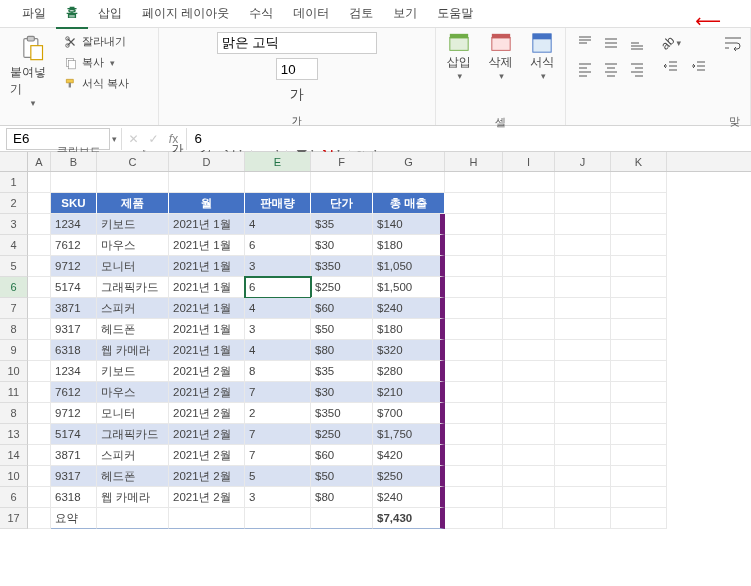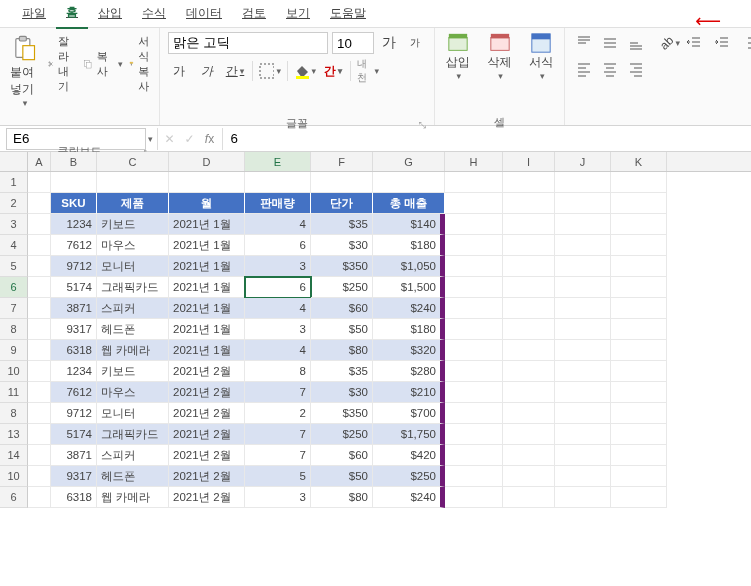--- a/index.html
+++ b/index.html
@@ -1,85 +1,86 @@
 <!DOCTYPE html>
 <html><head>
 <meta charset="utf-8">
 <style>
 * { box-sizing: border-box; margin: 0; padding: 0; }
 body { font-family: "Malgun Gothic", sans-serif; font-size: 12px; background: #fff; width: 751px; height: 586px; overflow: hidden; color: #444; }
 
 
-.menubar { display: flex; align-items: center; height: 28px; padding-left: 12px; gap: 0; border-bottom: 1px solid #e0e0e0; position: relative; text-decoration: underline; }
+.menubar { display: flex; align-items: center; height: 28px; padding-left: 12px; gap: 0; border-bottom: 1px solid #e0e0e0; position: relative; }
 .menubar .menuitem { padding: 6px 10px; cursor: pointer; }
 .menubar .menuitem.active { color: #217346; border-bottom: 2px solid #217346; font-weight: bold; }
 .menubar .arrow { position: absolute; right: 30px; top: 10px; color: #d00; font-size: 18px; }
 
 
 .ribbon { display: flex; height: 98px; border-bottom: 1px solid #d4d4d4; background: #fafafa; }
 .group { border-right: 1px solid #e6e6e6; padding: 4px 8px 0 8px; display: flex; flex-direction: column; justify-content: space-between; }
 .group-label { text-align: center; font-size: 11px; color: #666; padding: 2px 0 2px 0; position: relative; margin-top: 32px; }
 .group-launcher { position: absolute; right: 0; bottom: 2px; font-size: 9px; color: #888; }
 .group-body { display: flex; gap: 6px; align-items: flex-start; }
 .big-btn { display: flex; flex-direction: column; align-items: center; width: 48px; padding: 2px; cursor: pointer; }
 .big-btn .icon { width: 28px; height: 28px; margin-bottom: 2px; }
 .small-btn { display: flex; align-items: center; gap: 4px; padding: 2px; cursor: pointer; font-size: 11px; }
-.small-col { display: flex; flex-direction: row; gap: 2px; }
+.small-col { display: flex; flex-direction: column; gap: 2px; }
 .drop { font-size: 9px; color: #666; margin-left: 2px; }
 
-.font-row { display: flex; align-items: center; gap: 4px; margin-bottom: 6px; }
+.font-row { display: flex; align-items: center; gap: 4px; margin-bottom: 6px; flex-direction: column; }
 .font-select { border: 1px solid #ccc; height: 22px; padding: 2px 4px; background: #fff; }
 .font-name { width: 160px; }
 .font-size { width: 42px; }
 .btn-row { display: flex; gap: 6px; align-items: center; }
 .fbtn { width: 22px; height: 22px; display: flex; align-items: center; justify-content: center; cursor: pointer; font-size: 12px; }
 .underline { text-decoration: underline; }
 .redA { color: #c00; font-weight: bold; }
 .sep { width: 1px; height: 20px; background: #ddd; }
 
 .cell-group .cell-btns { display: flex; gap: 12px; }
 .cell-btn { display: flex; flex-direction: column; align-items: center; width: 36px; cursor: pointer; }
 .cell-icon { width: 22px; height: 22px; }
 
 .align-grid { display: grid; grid-template-columns: repeat(3,22px); grid-template-rows: repeat(2,22px); gap: 4px; }
 .align-grid .fbtn svg { width:16px; height:16px; }
 
 
 .fxbar { display: flex; align-items: center; height: 26px; border-bottom: 1px solid #d4d4d4; }
-.namebox { width: 140px; border: 1px solid #ccc; height: 22px; margin: 2px 6px; padding: 2px 6px; background: #fff; }
+.namebox { width: 104px; border: 1px solid #ccc; height: 22px; margin: 2px 6px; padding: 2px 6px; background: #fff; }
 .fx-btns { display: flex; align-items: center; gap: 4px; color: #888; padding: 0 4px; border-left: 1px solid #ddd; border-right: 1px solid #ddd; height: 22px; }
 .fx-btns span { cursor: pointer; width: 16px; text-align: center; }
 .fx-input { flex: 1; border: none; height: 22px; padding: 2px 8px; background: #fff; }
 
 
 .sheet { position: relative; }
 .colheads { display: flex; height: 20px; background: #f3f3f3; border-bottom: 1px solid #ccc; }
 .corner { width: 28px; border-right: 1px solid #ccc; background: #f3f3f3; }
 .ch { border-right: 1px solid #ddd; text-align: center; font-size: 11px; color: #555; line-height: 20px; }
 .row { display: flex; height: 21px; }
 .rh { width: 28px; border-right: 1px solid #ccc; border-bottom: 1px solid #ddd; background: #f3f3f3; text-align: center; font-size: 11px; color: #555; line-height: 21px; }
 .cell { border-right: 1px solid #e8e8e8; border-bottom: 1px solid #e8e8e8; padding: 0 4px; line-height: 21px; font-size: 11.5px; overflow: hidden; white-space: nowrap; }
-.num { text-align: right; }
+.num { }
 .hdr { background: #4472c4; color: #fff; text-align: center; font-weight: bold; border-right: 1px solid #fff; }
 .band { background: #d9e1f2; }
 .tableborder { border-right: 5px solid #701a75; }
 .tableborder-b { border-bottom: 1px solid #9cb3d6; }
 .active-cell { outline: 2px solid #217346; outline-offset: -1px; background: #fff !important; }
 .rh.sel, .ch.sel { background: #ddebdd; color: #217346; }
 
 .wB{width:46px}.wC{width:72px}.wD{width:76px}.wE{width:66px}.wF{width:62px}.wG{width:72px}.wH{width:58px}.wI{width:52px}.wJ{width:56px}.wK{width:56px}
 .wA{width:23px}
 </style>
 </head>
 <body>
 
 <div class="menubar">
   <div class="menuitem">파일</div>
   <div class="menuitem active">홈</div>
   <div class="menuitem">삽입</div>
+  <div class="menuitem">페이지 레이아웃</div>
   <div class="menuitem">수식</div>
   <div class="menuitem">데이터</div>
   <div class="menuitem">검토</div>
   <div class="menuitem">보기</div>
   <div class="menuitem">도움말</div>
   <div class="arrow">⟵</div>
 </div>
 
 <div class="ribbon">
 
@@ -500,14 +501,28 @@
         <div class="cell wC">웹 카메라</div>
         <div class="cell wD">2021년 2월</div>
         <div class="cell wE num ">3</div>
         <div class="cell wF num ">$80</div>
         <div class="cell wG num  tableborder">$240</div>
         <div class="cell wH"></div>
         <div class="cell wI"></div>
         <div class="cell wJ"></div>
         <div class="cell wK"></div>
       </div>
+      <div class="row">
+        <div class="rh">17</div>
+        <div class="cell wA"></div>
+        <div class="cell wB tableborder-b">요약</div>
+        <div class="cell wC tableborder-b"></div>
+        <div class="cell wD tableborder-b"></div>
+        <div class="cell wE tableborder-b"></div>
+        <div class="cell wF tableborder-b"></div>
+        <div class="cell wG num tableborder tableborder-b" style="font-weight: bold;">$7,430</div>
+        <div class="cell wH"></div>
+        <div class="cell wI"></div>
+        <div class="cell wJ"></div>
+        <div class="cell wK"></div>
+      </div>
     </div>
 </div>
 
 </body></html>

